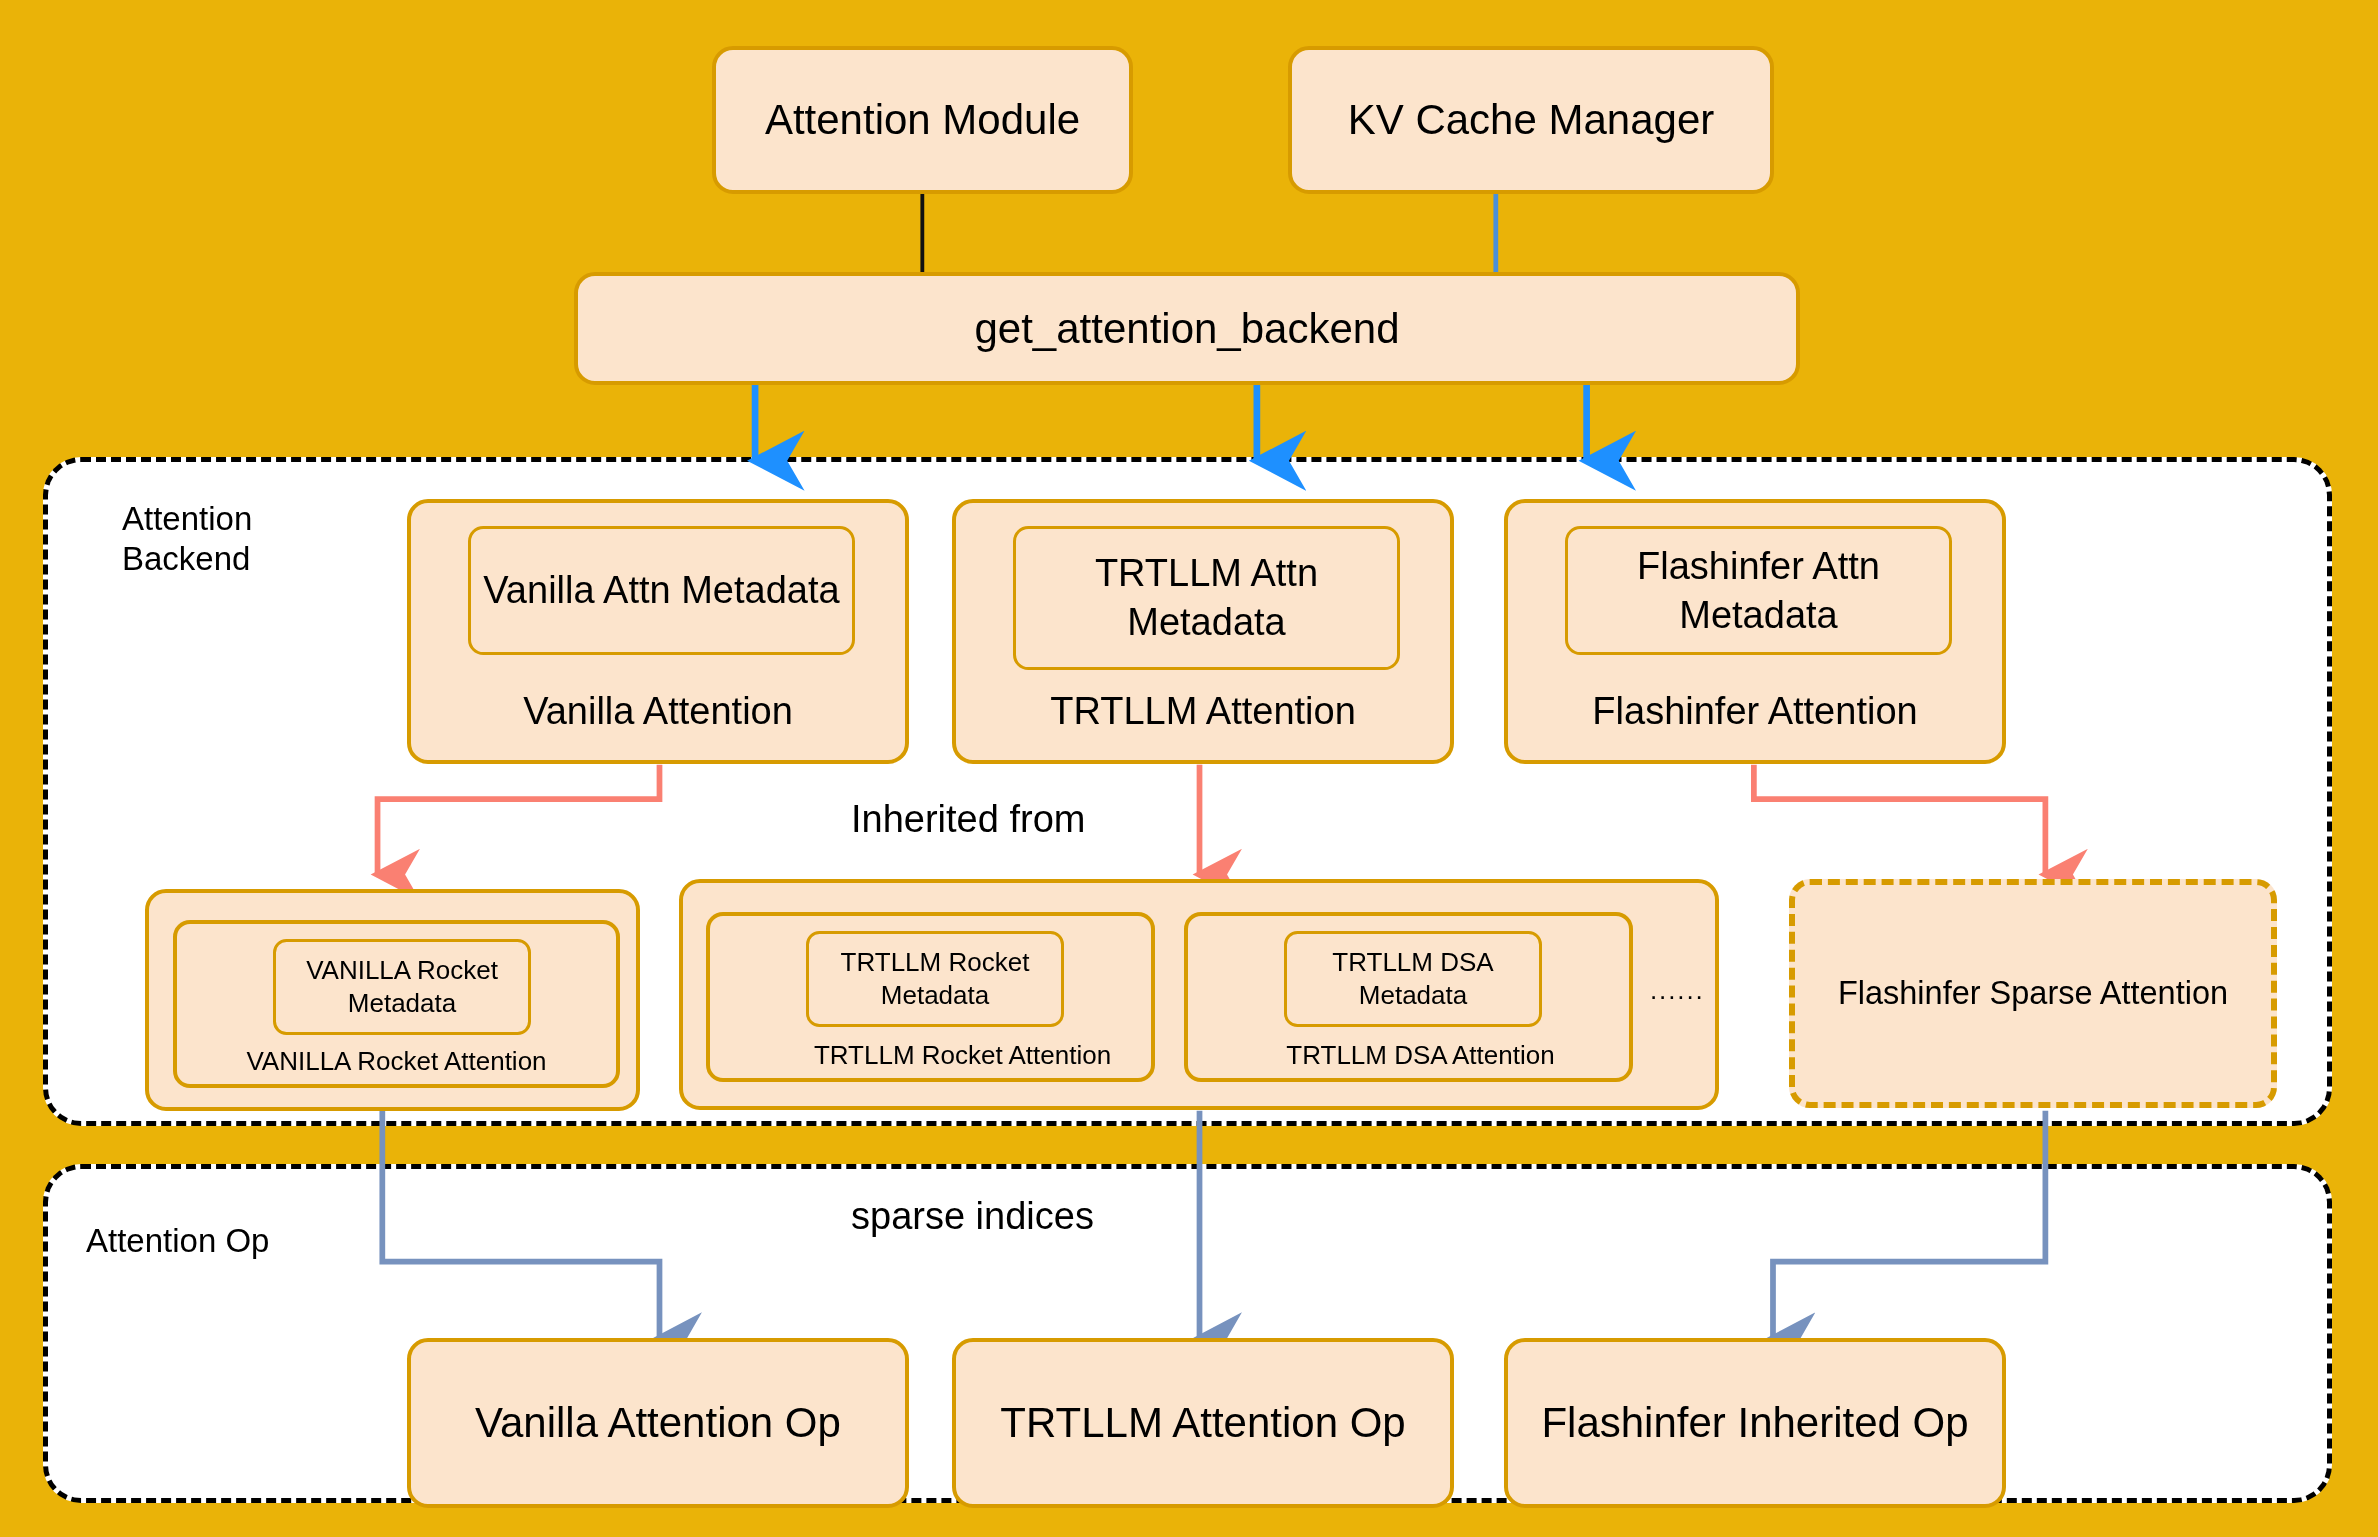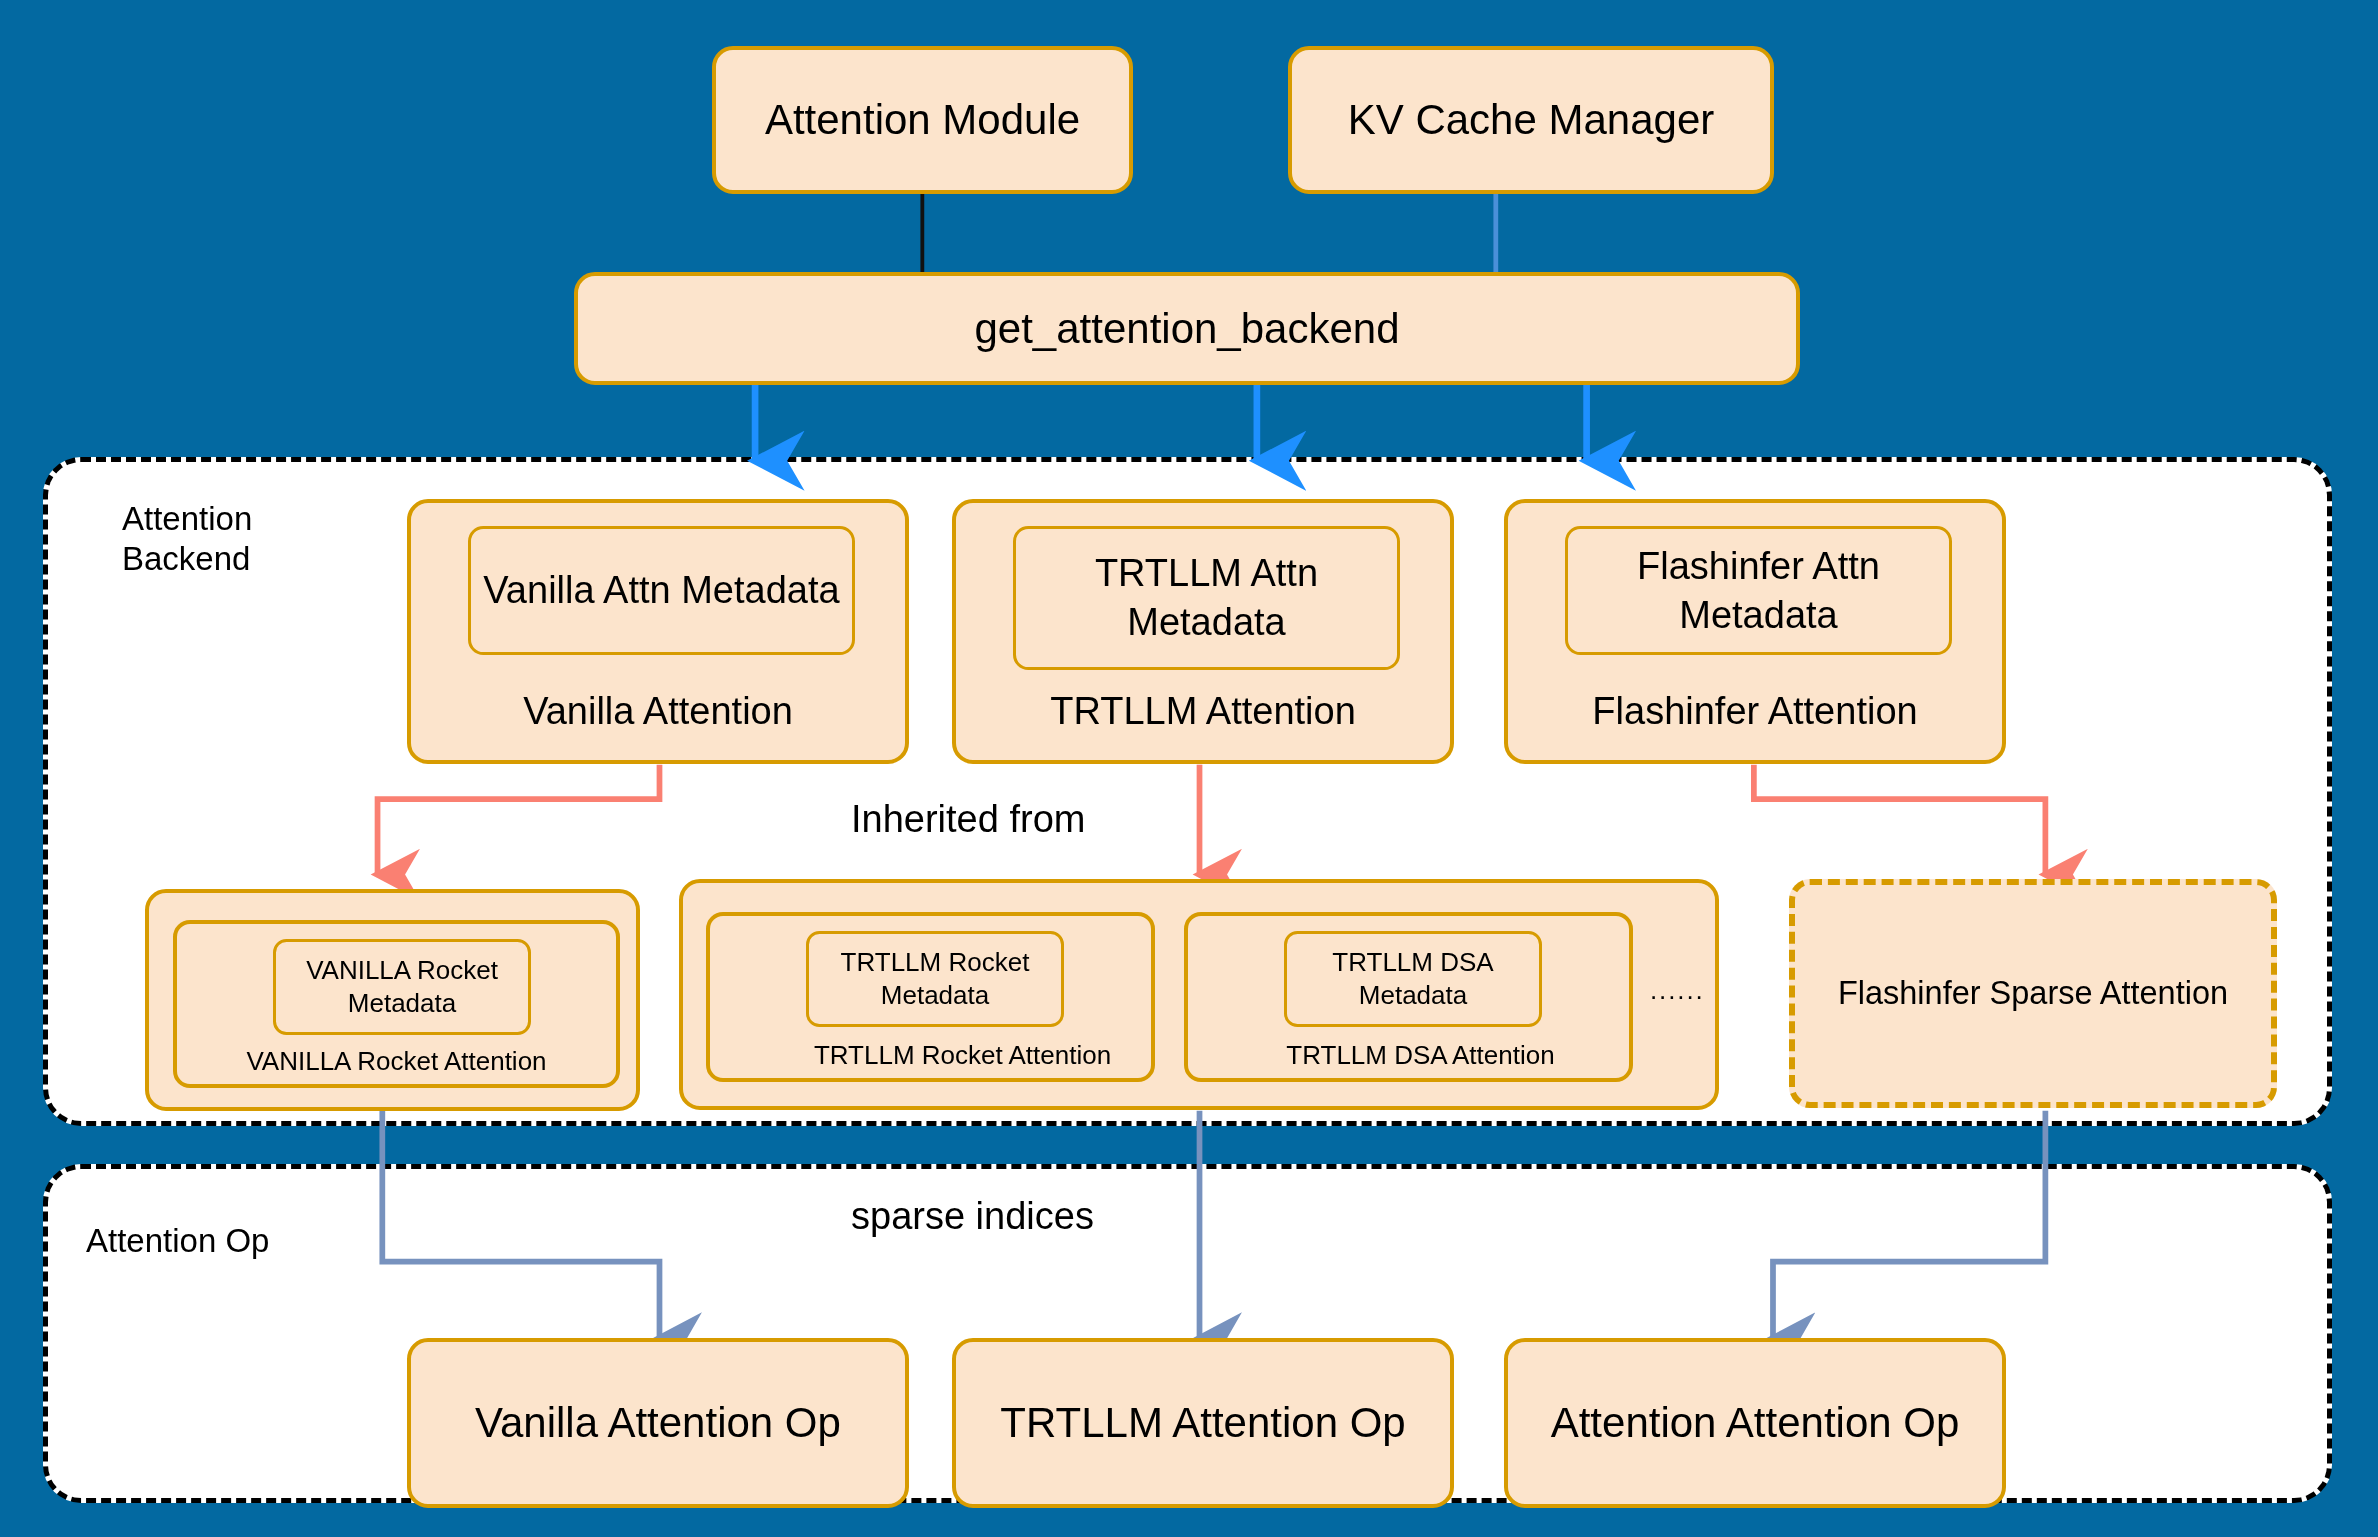--- a/index.html
+++ b/index.html
@@ -7,21 +7,21 @@
     padding: 0;
     background: #000000;
   }
   body {
     font-family: "Liberation Sans", sans-serif;
   }
   #canvas {
     position: relative;
     width: 2378px;
     height: 1537px;
-    background: #0369a1;
+    background: #eab308;
     overflow: hidden;
   }
   svg.wires {
     position: absolute;
     left: 0; top: 0;
     width: 2378px;
     height: 1537px;
     pointer-events: none;
     z-index: 5;
   }
@@ -226,17 +226,17 @@
 
   <div class="node t-xl" style="left:407px; top:1338px; width:502px; height:170px;">
     <span>Vanilla Attention Op</span>
   </div>
 
   <div class="node t-xl" style="left:952px; top:1338px; width:502px; height:170px;">
     <span>TRTLLM Attention Op</span>
   </div>
 
   <div class="node t-xl" style="left:1504px; top:1338px; width:502px; height:170px;">
-    <span>Attention Attention Op</span>
+    <span>Flashinfer Inherited Op</span>
   </div>
 
 </div>
 
 
 </body></html>

